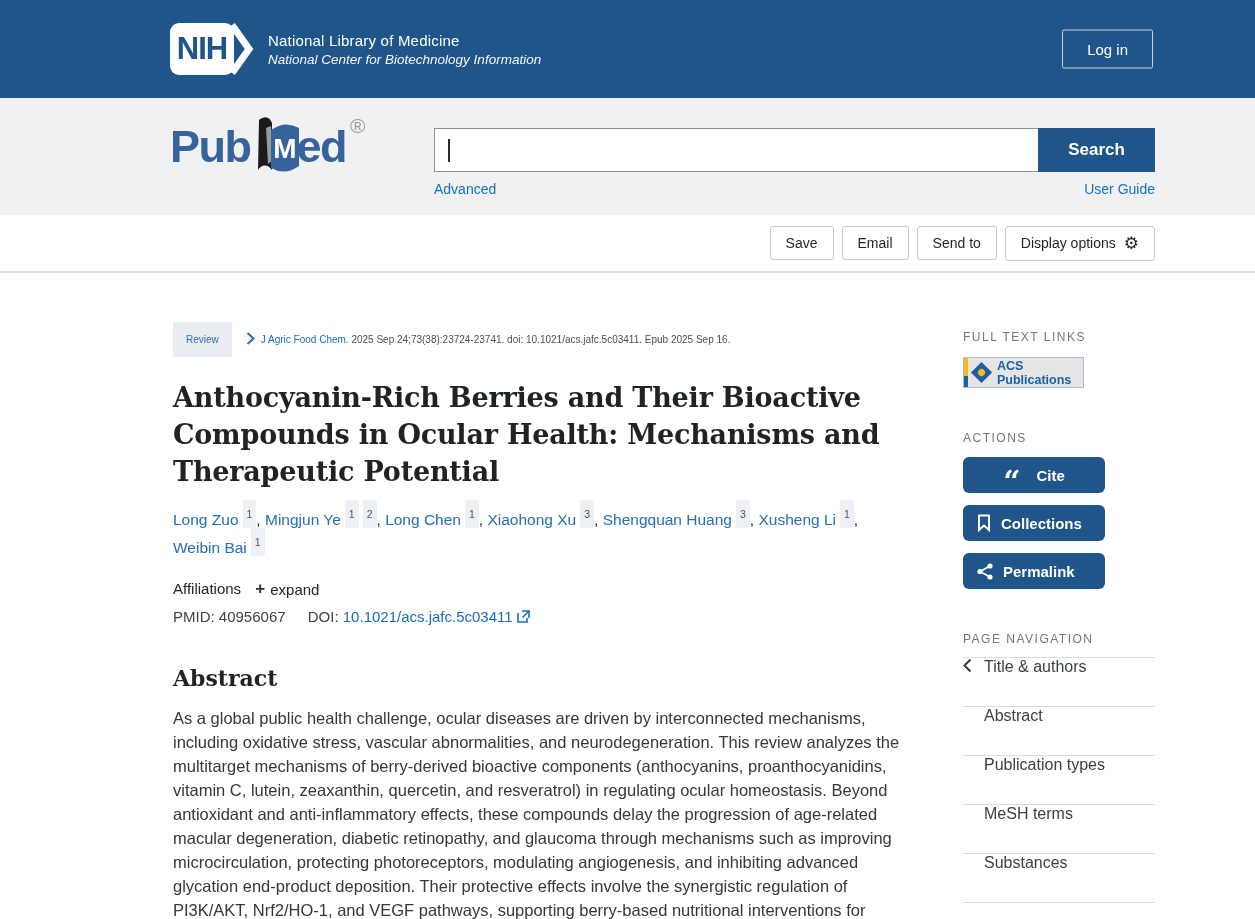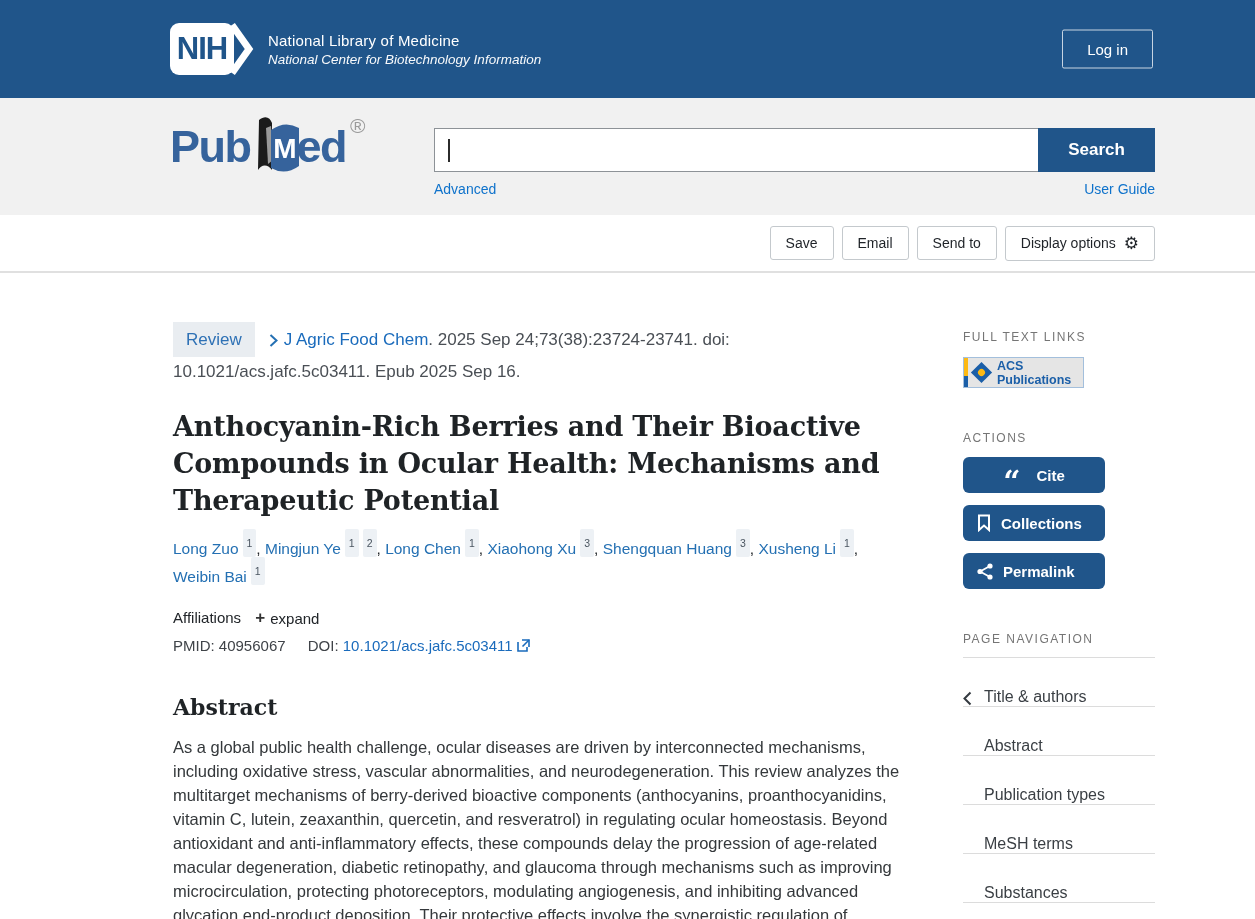--- a/index.html
+++ b/index.html
@@ -50,21 +50,21 @@
     justify-content:flex-end; gap:8px; }
   .tb-btn { background:#fff; border:1px solid #c4c9cd; border-radius:3px;
     font-size:14px; color:#1f2328; padding:8px 15px; cursor:pointer;
     font-family:inherit; display:flex; align-items:center; gap:8px; }
   .gear { font-size:17px; line-height:1; }
 
   
   main .container { width:985px; }
   .article-col { width:730px; padding-top:49px; margin-left:3px; }
 
-  .meta-line { font-size:17px; line-height:29px; color:#4a4f55; }
+  .meta-line { font-size:10px; line-height:29px; color:#4a4f55; }
   .badge { display:inline-block; background:#e9edf1; color:#2e71b5; padding:3px 13px;
     margin-right:14px; cursor:pointer; }
   .journal-chevron { margin:0 6px 0 0; position:relative; top:2px; }
   .journal-link { color:#1a6bbc; text-decoration:none; cursor:pointer; }
 
   .article-title { font-family:"DejaVu Serif","Liberation Serif",serif;
     font-size:27px; line-height:37px; font-weight:bold; color:#1f2326;
     margin-top:22px; letter-spacing:-.2px; }
 
   .authors { margin-top:17px; font-size:15.5px; line-height:26px; color:#212529; }
@@ -106,21 +106,21 @@
   .action-btn { margin-top:12px; width:142px; height:36px; background:#20558a; border:none;
     border-radius:6px; color:#fff; font-weight:bold; font-size:15px; cursor:pointer;
     font-family:inherit; display:flex; align-items:center; padding-left:14px; gap:10px; }
   .action-btn .quote { font-family:"DejaVu Serif",serif; font-size:30px; line-height:10px;
     position:relative; top:7px; }
   .action-btn.cite { justify-content:center; padding-left:0; gap:16px;}
 
   .pagenav-label { margin-top:43px; }
   .pagenav { margin-top:11px; border-top:1px solid #dcdcdc; }
   .pagenav-item { height:49px; border-bottom:1px solid #dcdcdc; display:flex;
-    align-items:flex-end; font-size:16px; color:#3a3f44; cursor:pointer; }
+    align-items:flex-start; font-size:16px; color:#3a3f44; cursor:pointer; }
   .pagenav-item .chev { width:21px; display:flex; align-items:center; }
   .pagenav-item.inactive { padding-left:21px; }
 </style>
 </head>
 <body>
 
 <header class="top-header">
   <div class="container">
     <div class="nih-lockup">
       <div class="nih-box">

